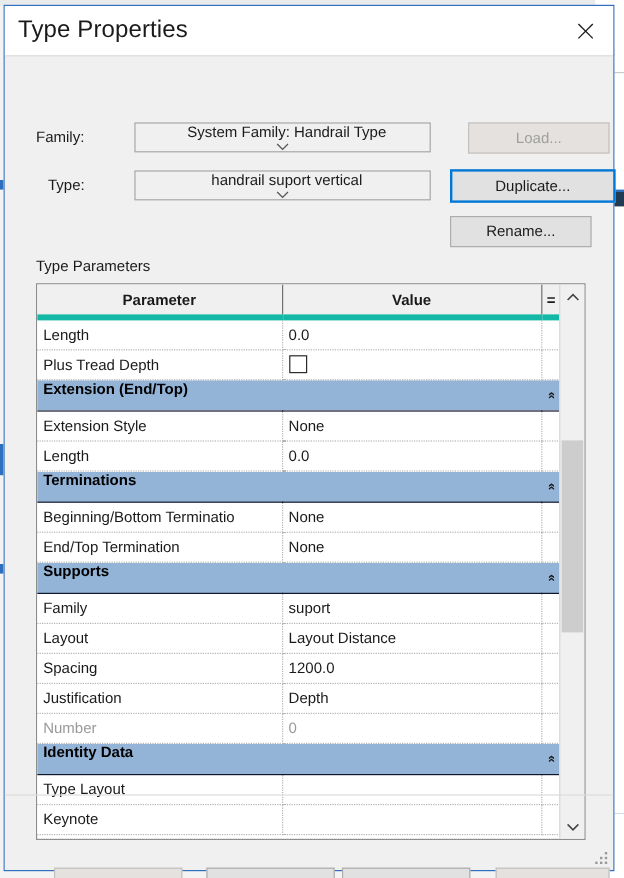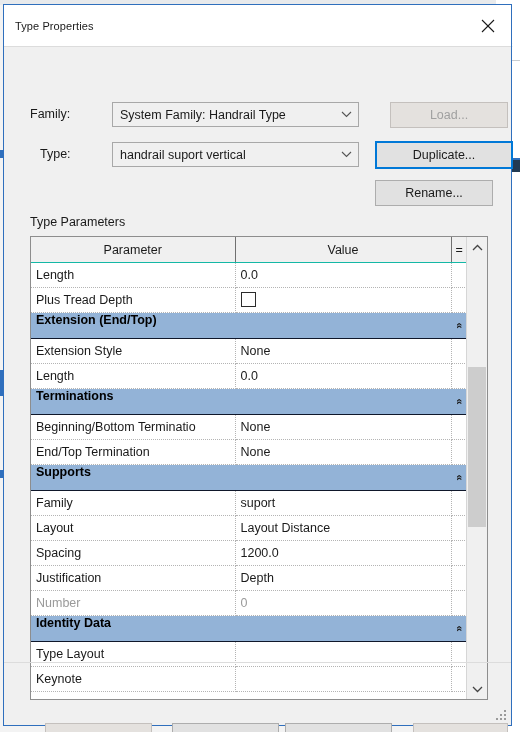--- a/index.html
+++ b/index.html
@@ -63,21 +63,21 @@
   }
   #titlebar {
     height: 41px;
     background: #ffffff;
     display: flex;
     align-items: center;
     flex: none;
     position: relative;
   }
   #title-text {
-    font-size: 11px;
+    font-size: 20px;
     color: #1a1a1a;
     margin-left: 11px;
     letter-spacing: .1px;
   }
   #close-btn {
     position: absolute;
     right: 0; top: 0;
     width: 46px; height: 41px;
     display: flex; align-items: center; justify-content: center;
     cursor: default;
@@ -99,20 +99,21 @@
   }
   .combo {
     position: absolute;
     height: 25px;
     background: #f0f0f0;
     border: 1px solid #a8a8a8;
     box-sizing: border-box;
     display: flex;
     align-items: center;
     cursor: default;
+    flex-direction: column;
   }
   .combo .combo-text {
     font-size: 12.5px;
     color: #1a1a1a;
     padding-left: 7px;
     flex: 1;
     white-space: nowrap;
     overflow: hidden;
   }
   .combo .combo-arrow {
@@ -173,22 +174,22 @@
     font-size: 12.5px;
   }
   table.params col.c-param { width: 204px; }
   table.params col.c-value { width: 216px; }
   table.params col.c-eq    { width: 16px;  }
 
   table.params thead th {
     height: 25px;
     background: #f0f0f0;
     border-right: 1px solid #707070;
-    border-bottom: 1px solid #14b8a6;
-    font-weight: normal;
+    border-bottom: 5px solid #14b8a6;
+    font-weight: bold;
     font-size: 12.5px;
     color: #1a1a1a;
     text-align: center;
     padding: 0;
     margin-top: 40px;
   }
   table.params thead th.eq { border-right: none; }
 
   table.params td {
     height: 24px;

